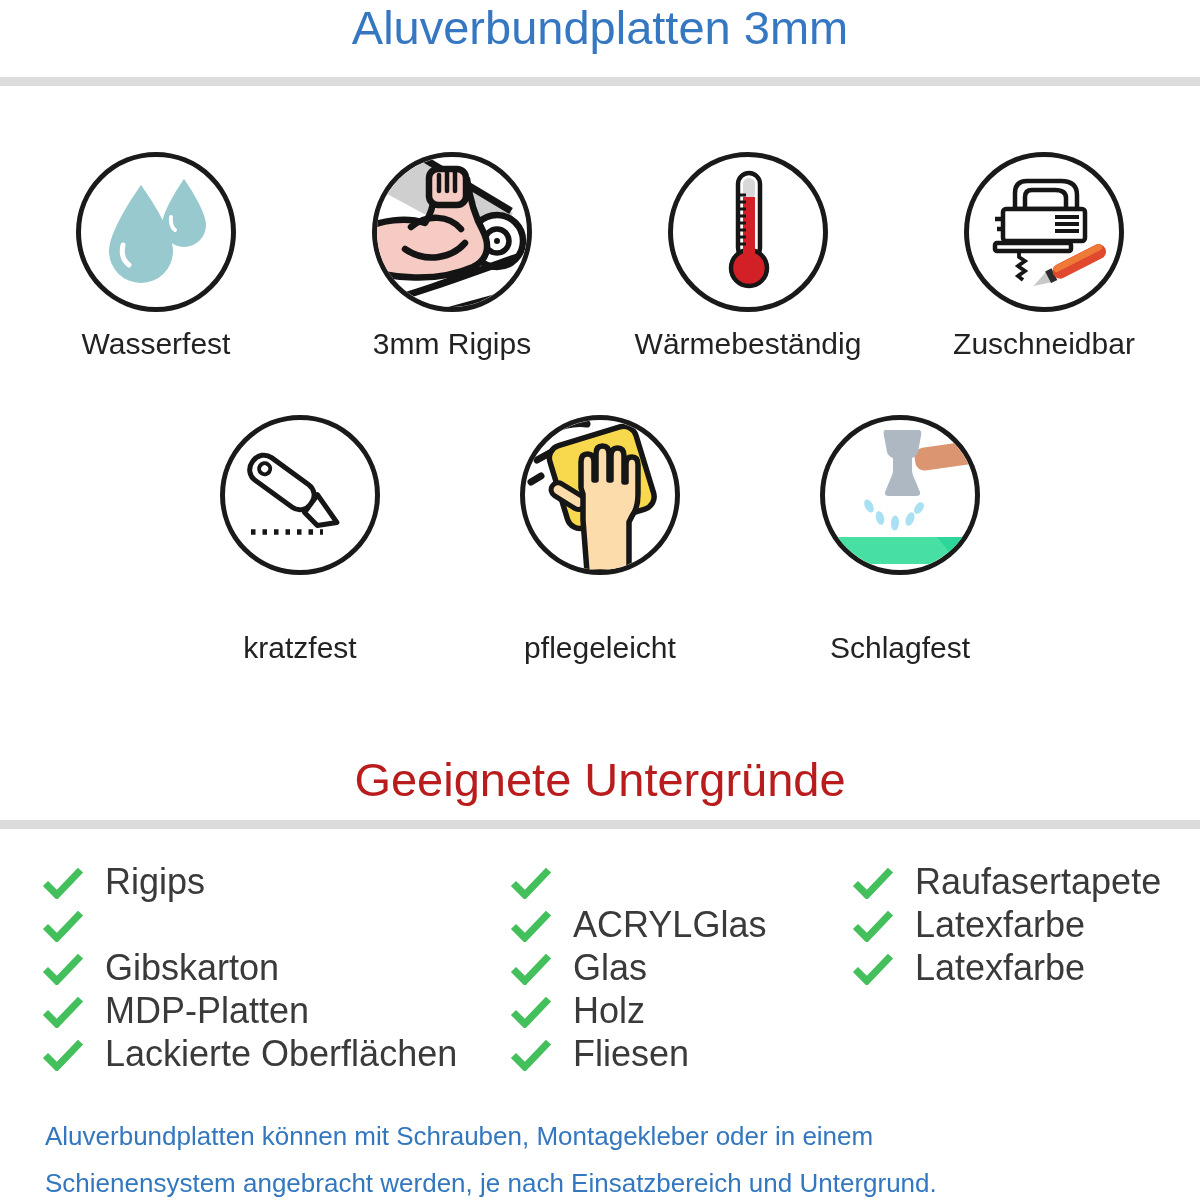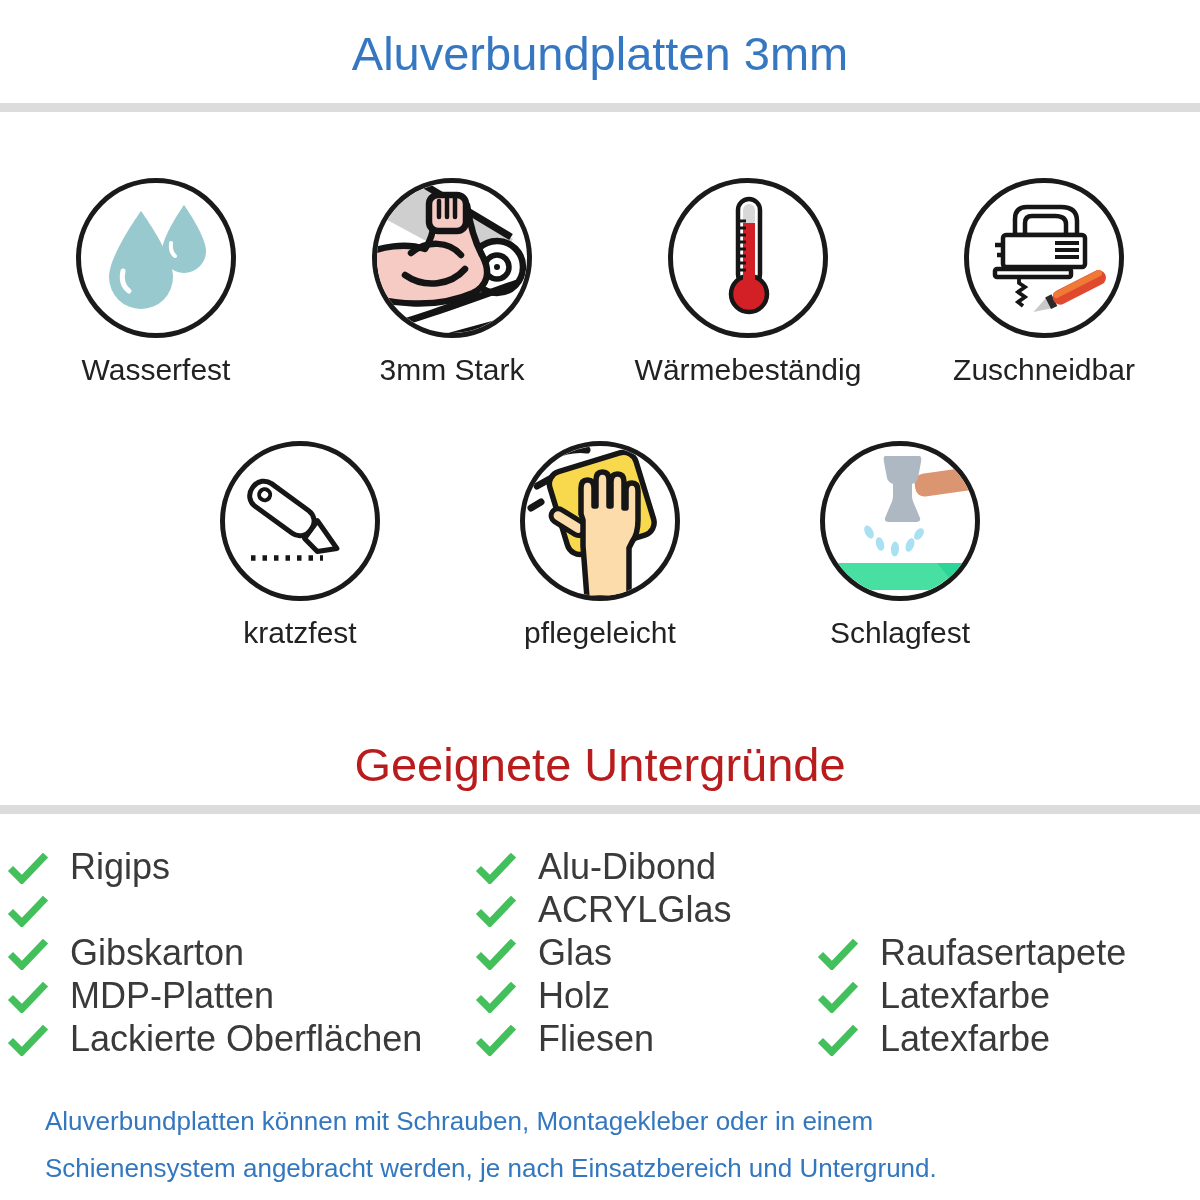--- a/index.html
+++ b/index.html
@@ -1,49 +1,49 @@
 <!DOCTYPE html>
 <html><head>
 <meta charset="utf-8">
 <style>
   html,body{margin:0;padding:0;background:#ffffff;}
   .page{
     width:1200px;height:1200px;background:#ffffff;overflow:hidden;
     font-family:"Liberation Sans",sans-serif;position:relative;
   }
   .main-title{
-    padding-top:26px;text-align:center;font-size:47px;line-height:56px;
+    text-align:center;font-size:47px;line-height:56px;
     color:#3677c2;font-weight:400;letter-spacing:0;
   }
   .divider{width:100%;height:9px;background:#dcdcdc;}
   .divider-1{margin-top:21px;}
   .divider-2{margin-top:12px;}
   .features-row{display:flex;}
   .row-1{justify-content:space-evenly;margin-top:66px;}
   .row-2{justify-content:center;margin-top:53px;}
   .feature{width:280px;display:flex;flex-direction:column;align-items:center;}
-  .row-2 .feature{width:300px;}
+  .row-2 .feature{width:300px;gap:41px;}
   .circle{
     width:150px;height:150px;border:5px solid #1a1a1a;border-radius:50%;
     background:#fff;overflow:hidden;position:relative;
   }
   .circle svg{position:absolute;left:0;top:0;}
   .feature-label{
     margin-top:14px;font-size:30px;line-height:36px;color:#222222;
     text-align:center;white-space:nowrap;
   }
   .section-title{
     margin-top:86px;text-align:center;font-size:47px;line-height:56px;
     color:#b91c1c;font-weight:400;
   }
-  .substrates{display:flex;margin-top:36px;padding-left:7px;}
+  .substrates{display:flex;margin-top:36px;padding-left:42px;}
   .sub-col{display:flex;flex-direction:column;}
   .col-1{width:468px;}
   .col-2{width:342px;}
-  .col-3{flex:1;justify-content:flex-end;}
+  .col-3{flex:1;}
   .sub-item{display:flex;align-items:center;height:34px;margin-bottom:9px;}
   .check{width:42px;height:33px;flex:0 0 42px;}
   .sub-label{margin-left:21px;font-size:36px;color:#3a3a3a;white-space:nowrap;}
   .note{
     margin-top:33px;padding-left:45px;font-size:26px;line-height:47px;
     color:#3377bf;white-space:nowrap;
   }
 </style>
 </head>
 <body>
@@ -80,21 +80,21 @@
           <circle cx="120" cy="84" r="3" fill="#141414"></circle>
           <path d="M140,100 C90,118 30,140 -12,150" stroke="#141414" stroke-width="7" fill="none"></path>
           <path d="M150,132 C100,146 48,160 8,170" stroke="#141414" stroke-width="7" fill="none"></path>
           <path d="M-22,75 C5,62 30,60 48,66 C56,54 58,42 55,30 L90,22 C93,42 97,58 106,74 C114,90 110,103 96,110 C60,126 15,122 -22,110 Z" fill="#f5cbc4" stroke="#141414" stroke-width="6.5" stroke-linejoin="round"></path>
           <rect x="52" y="12" width="37" height="36" rx="9" fill="#f5cbc4" stroke="#141414" stroke-width="6.5"></rect>
           <path d="M62,18 V34 M70,16 V34 M78,15 V34" stroke="#141414" stroke-width="4.5" stroke-linecap="round" fill="none"></path>
           <path d="M28,92 C48,106 74,102 88,86" stroke="#141414" stroke-width="6.5" fill="none" stroke-linecap="round"></path>
           <path d="M34,70 C50,57 72,58 84,72" stroke="#141414" stroke-width="6.5" fill="none" stroke-linecap="round"></path>
         </svg>
       </div>
-      <div class="feature-label">3mm Stark</div>
+      <div class="feature-label">3mm Rigips</div>
     </div>
 
     <div class="feature">
       <div class="circle">
         <svg width="150" height="150" viewBox="0 0 150 150">
           <rect x="65" y="16" width="22" height="86" rx="11" fill="#ffffff" stroke="#161616" stroke-width="4.5"></rect>
           <circle cx="76" cy="111" r="18" fill="#d32027" stroke="#161616" stroke-width="4.5"></circle>
           <rect x="70" y="88" width="12" height="16" fill="#d32027"></rect>
           <rect x="70" y="21" width="12" height="22" rx="6" fill="#d8d8d8"></rect>
           <rect x="70" y="40" width="12" height="58" fill="#d32027"></rect>
@@ -223,21 +223,20 @@
           </svg>
         <span class="sub-label">Lackierte Oberflächen</span>
       </div>
     </div>
 
     <div class="sub-col col-2">
       <div class="sub-item">
         <svg class="check" viewBox="0 0 40 32">
             <polyline points="3,17 14,28 37,4" stroke="#43bf5c" stroke-width="7" fill="none"></polyline>
           </svg>
-        <span class="sub-label">Alu-Dibond</span>
       </div>
       <div class="sub-item">
         <svg class="check" viewBox="0 0 40 32">
             <polyline points="3,17 14,28 37,4" stroke="#43bf5c" stroke-width="7" fill="none"></polyline>
           </svg>
         <span class="sub-label">ACRYLGlas</span>
       </div>
       <div class="sub-item">
         <svg class="check" viewBox="0 0 40 32">
             <polyline points="3,17 14,28 37,4" stroke="#43bf5c" stroke-width="7" fill="none"></polyline>

